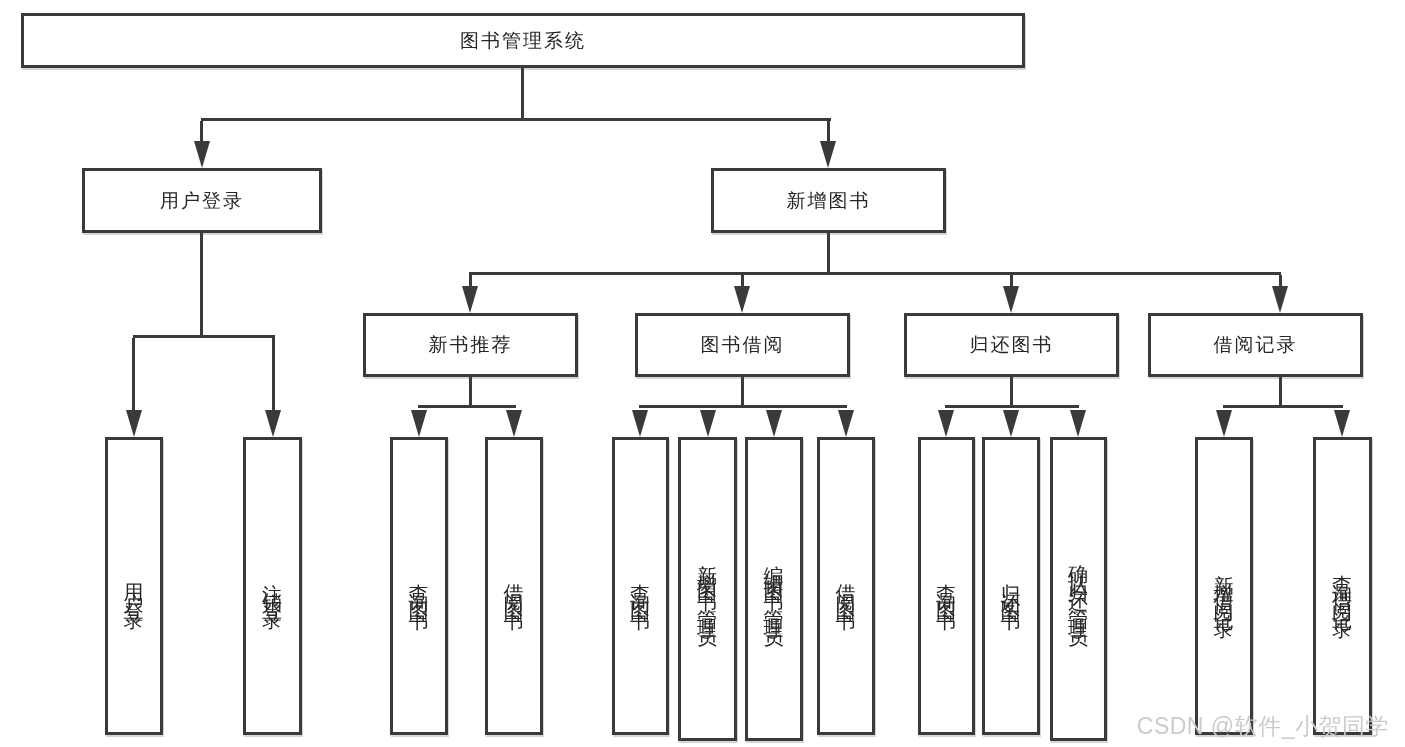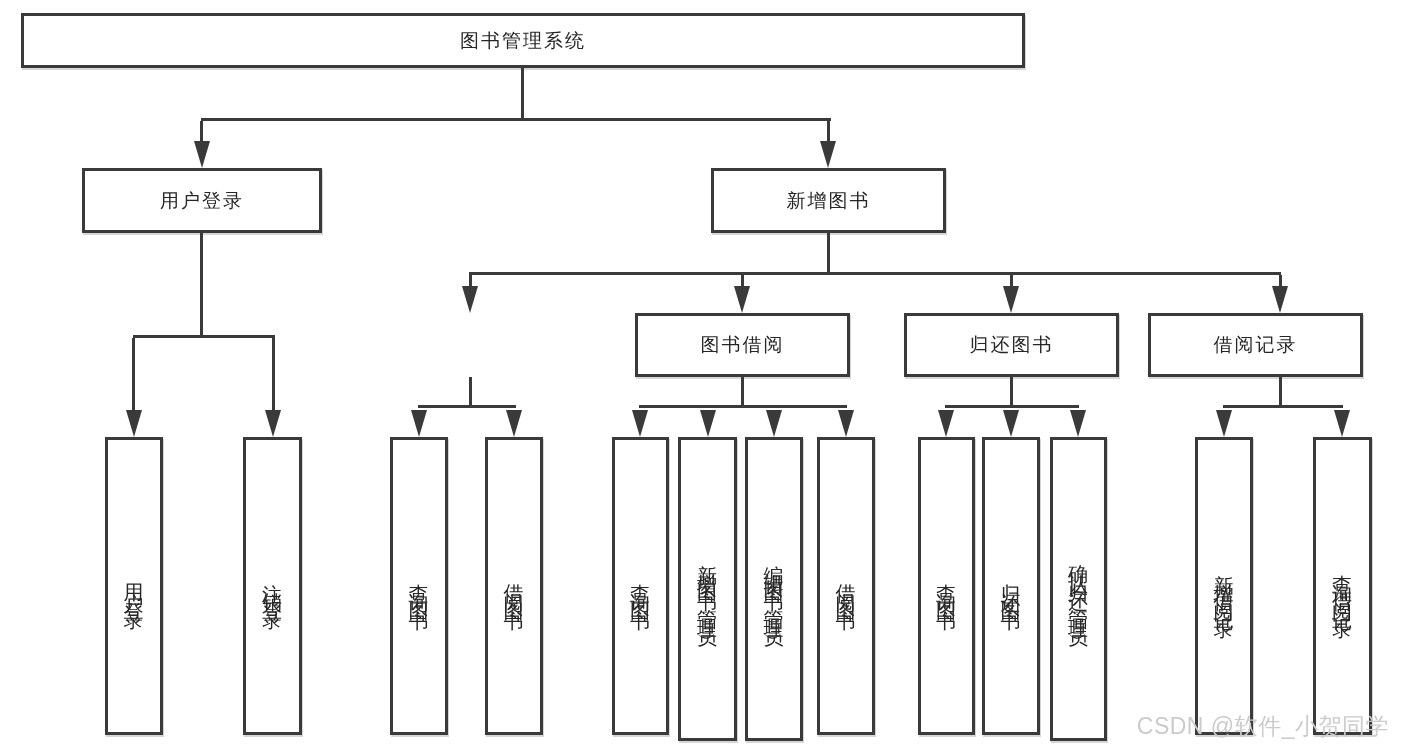--- a/index.html
+++ b/index.html
@@ -35,20 +35,21 @@
 </head>
 <body>
 
 <div class="canvas">
 
   <div class="node h" style="left:21px;top:13px;width:1004px;height:55px">图书管理系统</div>
 
   <div class="node h" style="left:82px;top:168px;width:240px;height:65px">用户登录</div>
   <div class="node h" style="left:711px;top:168px;width:235px;height:65px">新增图书</div>
 
+  <div class="node h" style="left:363px;top:313px;width:215px;height:64px">新书推荐</div>
   <div class="node h" style="left:635px;top:313px;width:215px;height:64px">图书借阅</div>
   <div class="node h" style="left:904px;top:313px;width:215px;height:64px">归还图书</div>
   <div class="node h" style="left:1148px;top:313px;width:215px;height:64px">借阅记录</div>
 
   <div class="node v" style="left:105px;top:437px;width:58px;height:298px">用户登录</div>
   <div class="node v" style="left:243px;top:437px;width:59px;height:298px">注销登录</div>
 
   <div class="node v" style="left:390px;top:437px;width:58px;height:298px">查询图书</div>
   <div class="node v" style="left:485px;top:437px;width:58px;height:298px">借阅图书</div>
 

